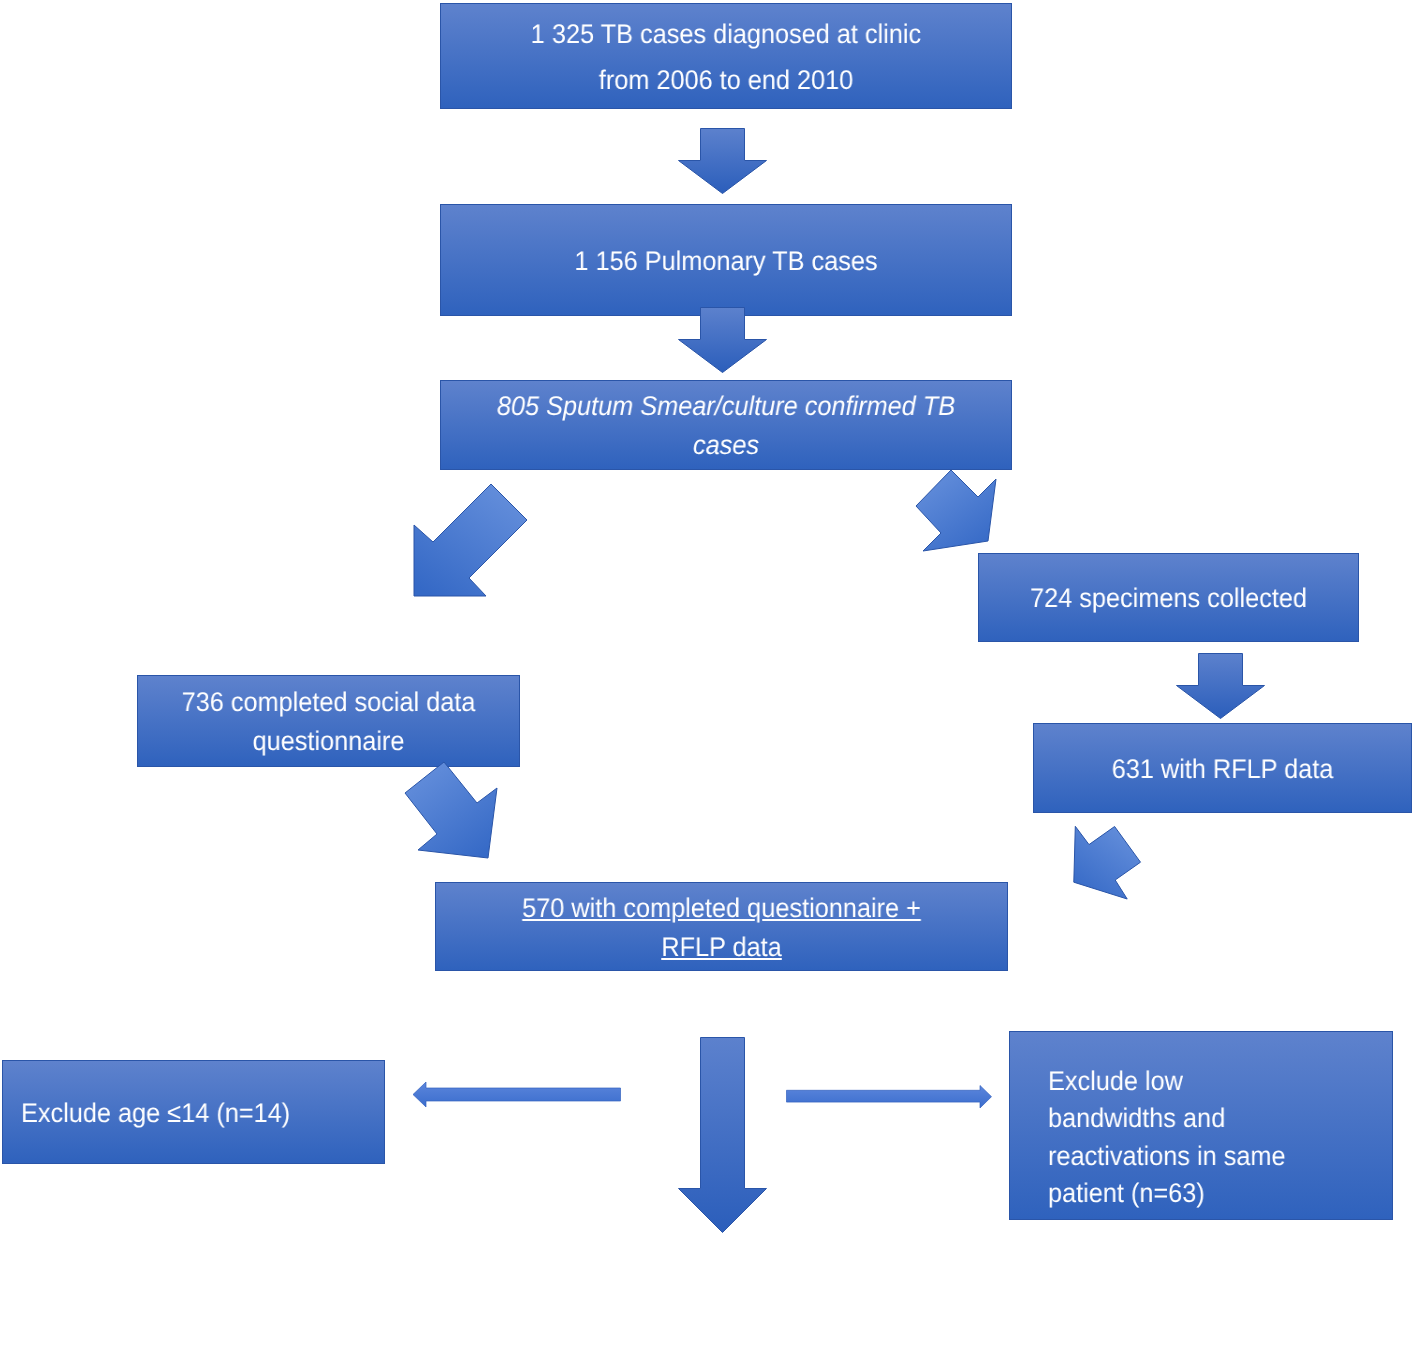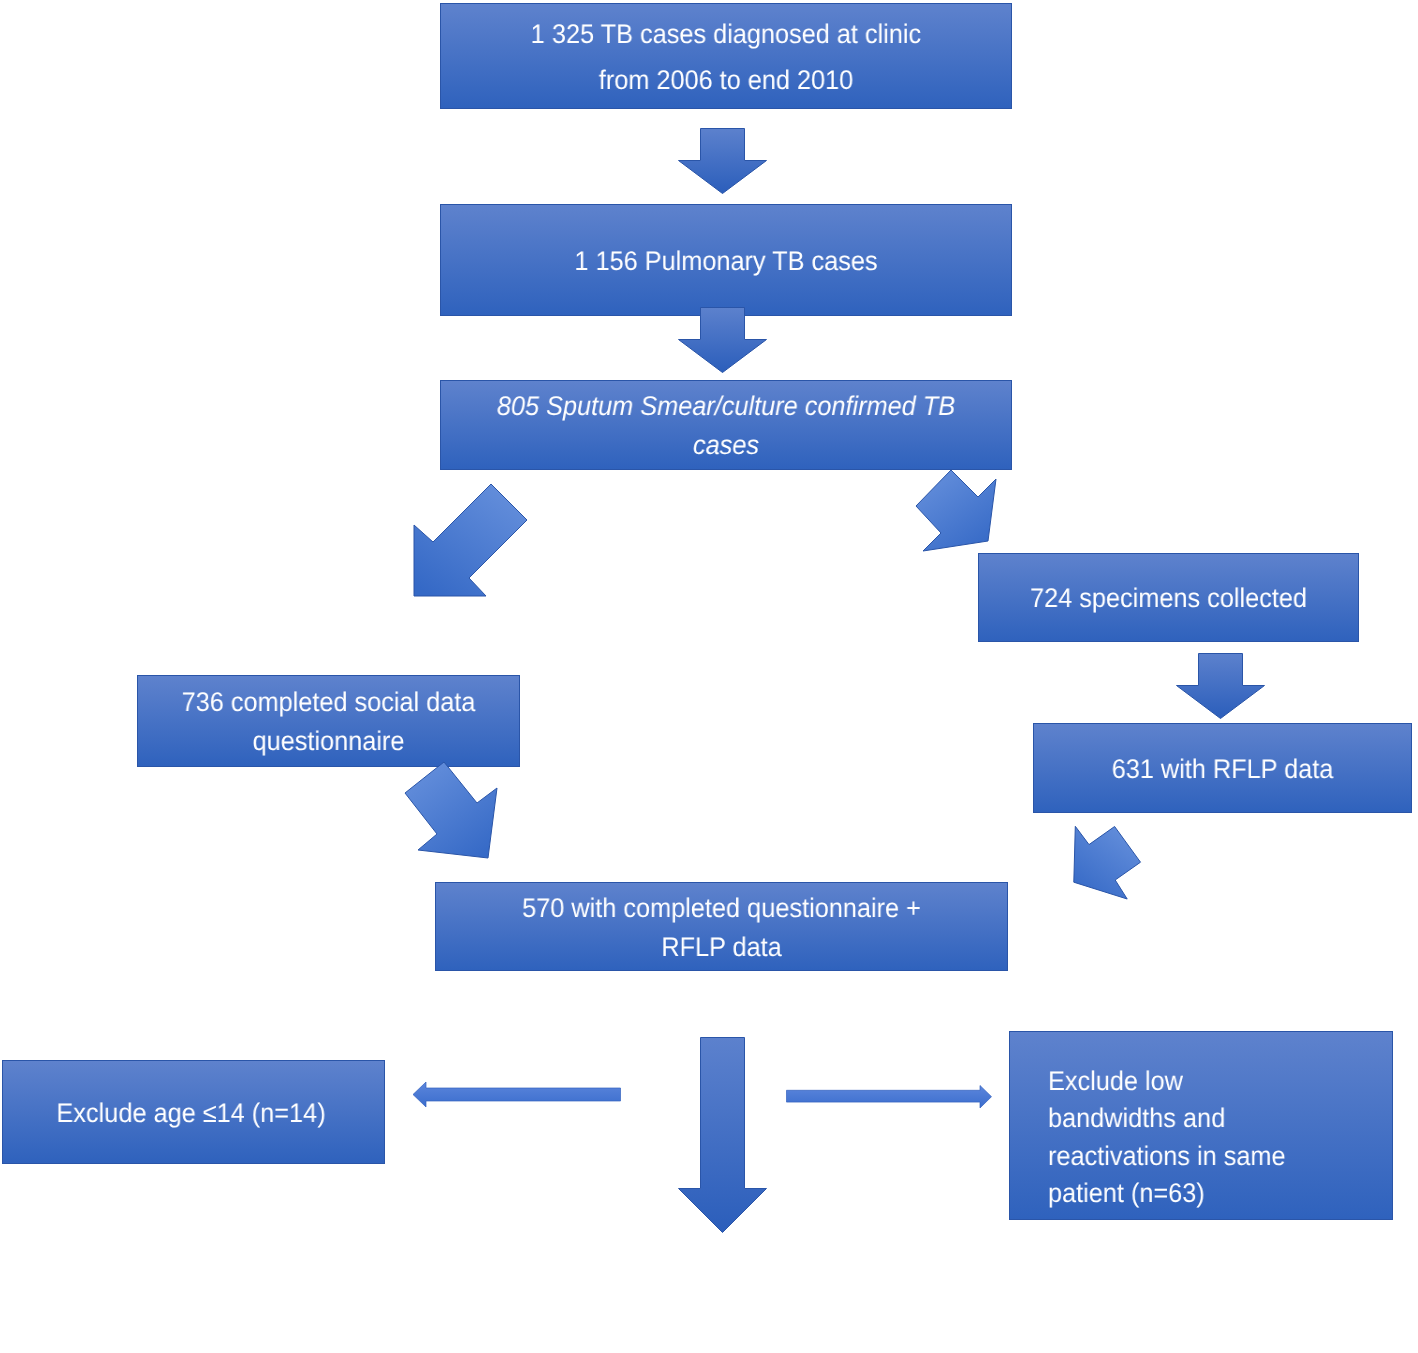--- a/index.html
+++ b/index.html
@@ -86,37 +86,37 @@
   </div>
 
   <svg class="arrow" style="left:400px;top:756px;width:102px;height:108px;" viewBox="400 756 102 108">
     <polygon points="444,762 405,793 437,834 418,850 488,858 497,788 477,803" fill="url(#gd1)" stroke="#2A55A8" stroke-width="1" stroke-linejoin="miter"></polygon>
   </svg>
 
   <svg class="arrow" style="left:1068px;top:820px;width:80px;height:84px;" viewBox="1068 820 80 84">
     <polygon points="1114.6,826.5 1140.5,862.2 1115.2,880 1127.2,899 1073.8,882.2 1075.3,826.3 1089,844.6" fill="url(#gd2)" stroke="#2A55A8" stroke-width="1" stroke-linejoin="miter"></polygon>
   </svg>
 
-  <div class="box" style="left:435px;top:882px;width:573px;height:89px;">
+  <div class="box" style="left:435px;top:882px;width:573px;height:89px;text-decoration:underline;">
     <span class="t"><span>570 with completed questionnaire +</span><br><span>RFLP data</span></span>
   </div>
 
   <svg class="arrow" style="left:678px;top:1037px;width:89px;height:196px;" viewBox="0 0 89 196">
     <polygon points="22.5,0.5 66.5,0.5 66.5,151.5 88.5,151.5 44.5,195.5 0.5,151.5 22.5,151.5" fill="url(#gv)" stroke="#2A55A8" stroke-width="1" stroke-linejoin="miter"></polygon>
   </svg>
 
   <svg class="arrow" style="left:411px;top:1080px;width:212px;height:30px;" viewBox="411 1080 212 30">
     <polygon points="413,1094.5 426,1082 426,1088 620.5,1088 620.5,1101 426,1101 426,1107" fill="url(#gh)" stroke="#3362BE" stroke-width="0.7" stroke-linejoin="miter"></polygon>
   </svg>
 
   <svg class="arrow" style="left:784px;top:1084px;width:212px;height:28px;" viewBox="784 1084 212 28">
     <polygon points="991.5,1096.7 980,1085.5 980,1090.3 786.5,1090.3 786.5,1102.1 980,1102.1 980,1108" fill="url(#gh)" stroke="#3362BE" stroke-width="0.7" stroke-linejoin="miter"></polygon>
   </svg>
 
-  <div class="box left" style="left:2px;top:1060px;width:383px;height:104px;justify-content:flex-start;text-align:center;padding-left:18px;">
+  <div class="box left" style="left:2px;top:1060px;width:383px;height:104px;justify-content:flex-start;text-align:left;padding-left:18px;">
     <span class="t">Exclude age ≤14 (n=14)</span>
   </div>
 
   <div class="box left" style="left:1009px;top:1031px;width:384px;height:189px;justify-content:flex-start;text-align:left;padding-left:38px;line-height:37.3px;padding-top:22px;">
     <span class="t"><span>Exclude low</span><br><span>bandwidths and</span><br><span>reactivations in same</span><br><span>patient (n=63)</span></span>
   </div>
 
 
 </div>
 

